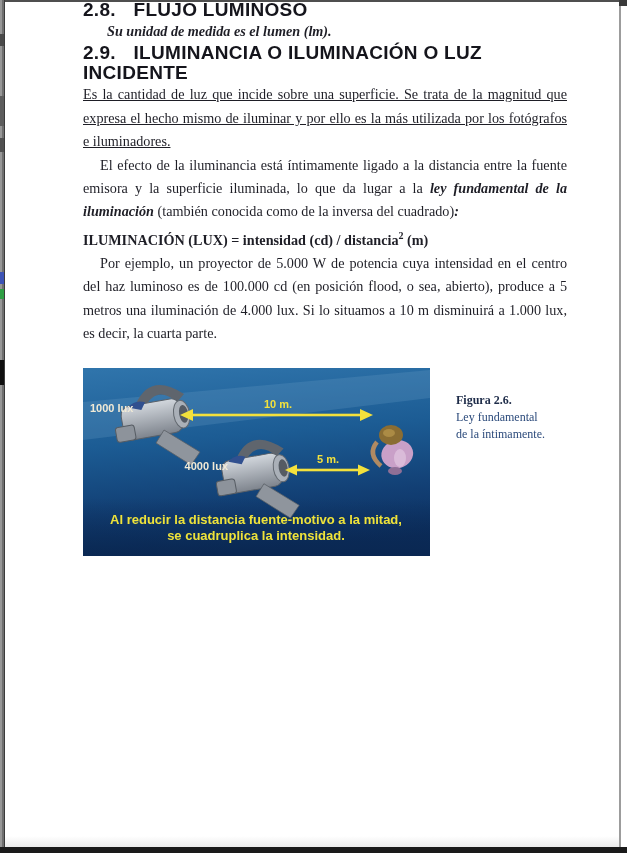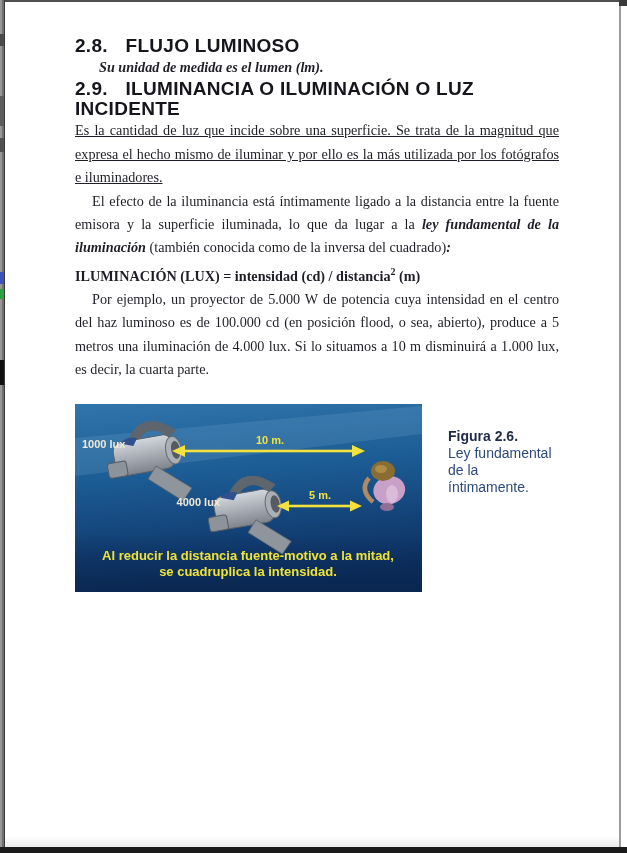--- a/index.html
+++ b/index.html
@@ -16,21 +16,21 @@
   .sp-blue{top:272px;height:12px;background:#3d53b5;}
   .sp-green{top:289px;height:10px;background:#2e9e44;}
   .sp-black{top:360px;height:25px;background:#0f0f0f;}
   .edge-right{position:absolute;top:0;right:6px;width:2px;height:847px;background:#9c9c9c;}
   .corner-tr{position:absolute;top:0;right:0;width:8px;height:6px;background:#3a3a3a;}
   .bottom-fade{position:absolute;left:5px;right:8px;bottom:6px;height:11px;
                background:linear-gradient(#ffffff,#ececec);}
   .edge-bottom{position:absolute;left:0;right:0;bottom:0;height:6px;background:#1a1a1a;}
 
   
-  .content{position:absolute;left:75px;top:0;width:484px;margin-top:36px;}
+  .content{position:absolute;left:83px;top:0;width:484px;}
   h2.sec{font-family:"Liberation Sans",sans-serif;font-weight:700;font-size:19px;line-height:20px;
          margin:0;color:#15151c;letter-spacing:.3px;}
   h2.sec .num{margin-right:12px;}
   .h1{margin-top:47px;}
   .h2{margin-top:38px;}
   p.body{margin:0;font-size:14.2px;line-height:23.4px;text-align:justify;}
   .p-intro1{margin-top:18px;}
   .unit{margin-top:12px;padding-left:24px;font-size:14.6px;line-height:23px;
         font-weight:700;font-style:italic;}
   .pA{margin-top:11px;text-decoration:underline;}
@@ -38,22 +38,22 @@
   .pC{margin-top:14px;}
   .indent{text-indent:17px;}
   .b{font-weight:700;}
   .bi{font-weight:700;font-style:italic;}
   .formula{margin-top:7px;text-align:center;font-weight:700;font-size:15px;line-height:22px;}
   .formula sup{font-size:10px;}
   .pD{margin-top:8px;}
 
   .figrow{display:flex;align-items:flex-start;margin-top:22px;}
   .figimg{flex:0 0 auto;display:block;}
-  .figcap{margin-left:26px;padding-top:24px;font-family:Liberation Sans, sans-serif;
-          font-size:14px;line-height:17px;color:#2b4a7b;}
+  .figcap{margin-left:26px;padding-top:24px;font-family:Liberation Serif, serif;
+          font-size:12px;line-height:17px;color:#2b4a7b;}
   .figcap .t{font-weight:700;color:#1d2b48;}
 
   .pagenum{margin-top:30px;font-family:"Liberation Sans",sans-serif;
            font-weight:700;font-size:15px;color:#1b1b22;}
 </style>
 </head>
 <body>
 
 <div class="screen">
 

